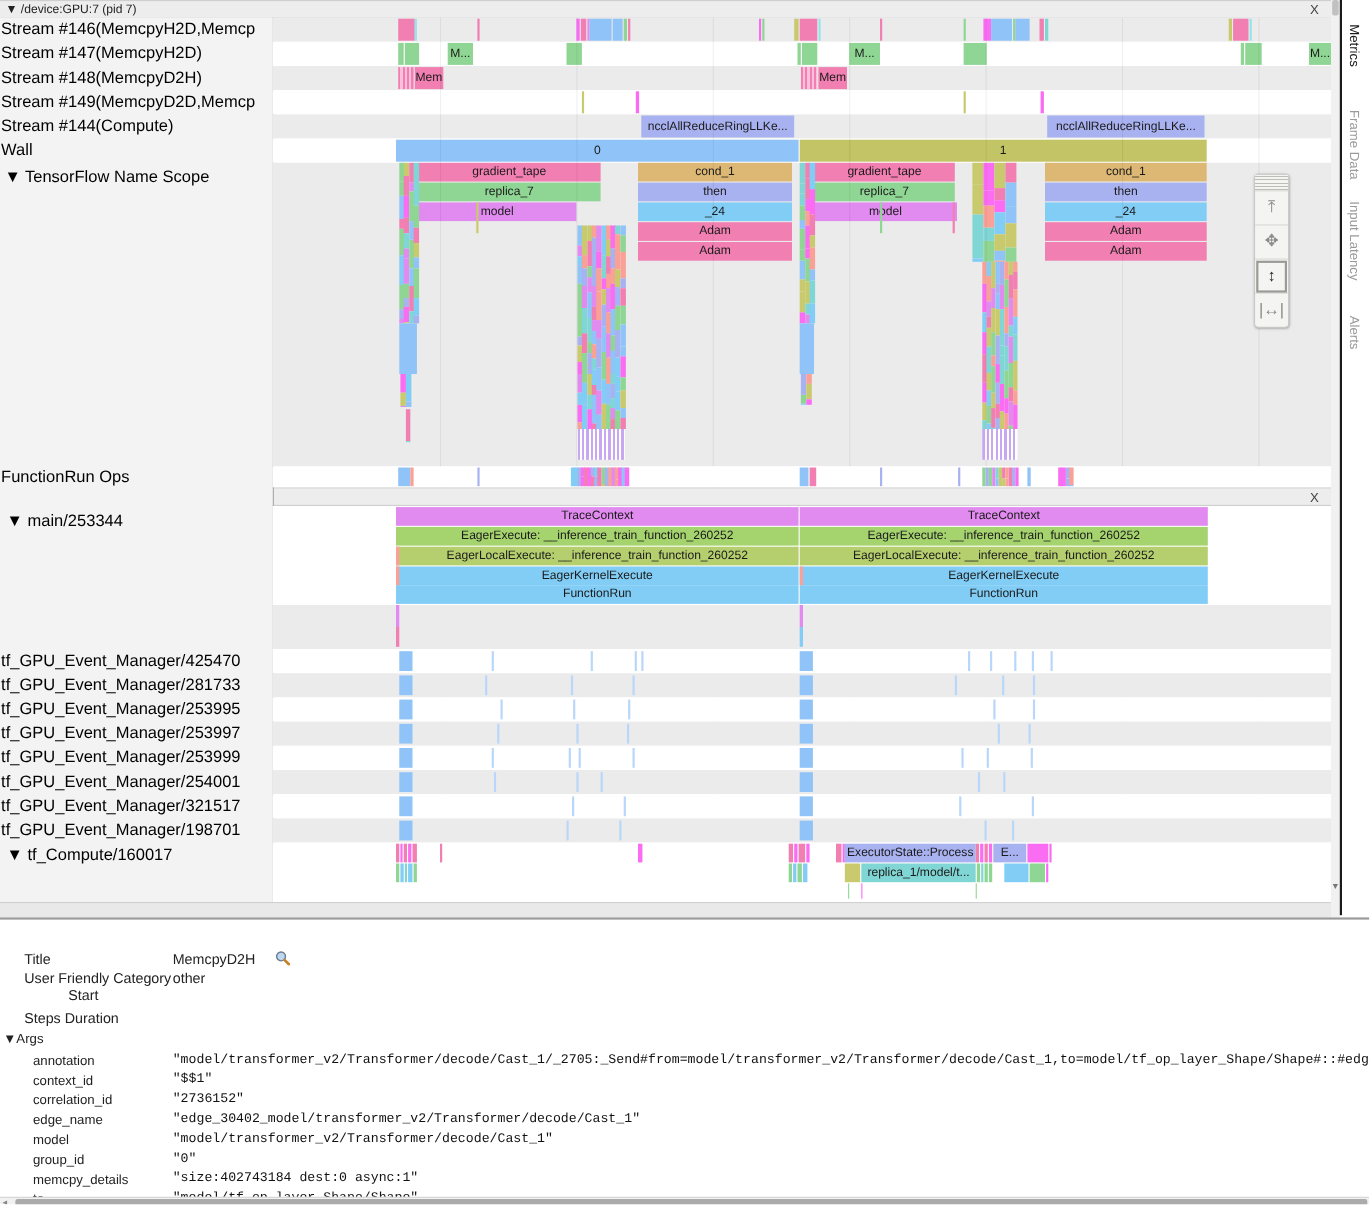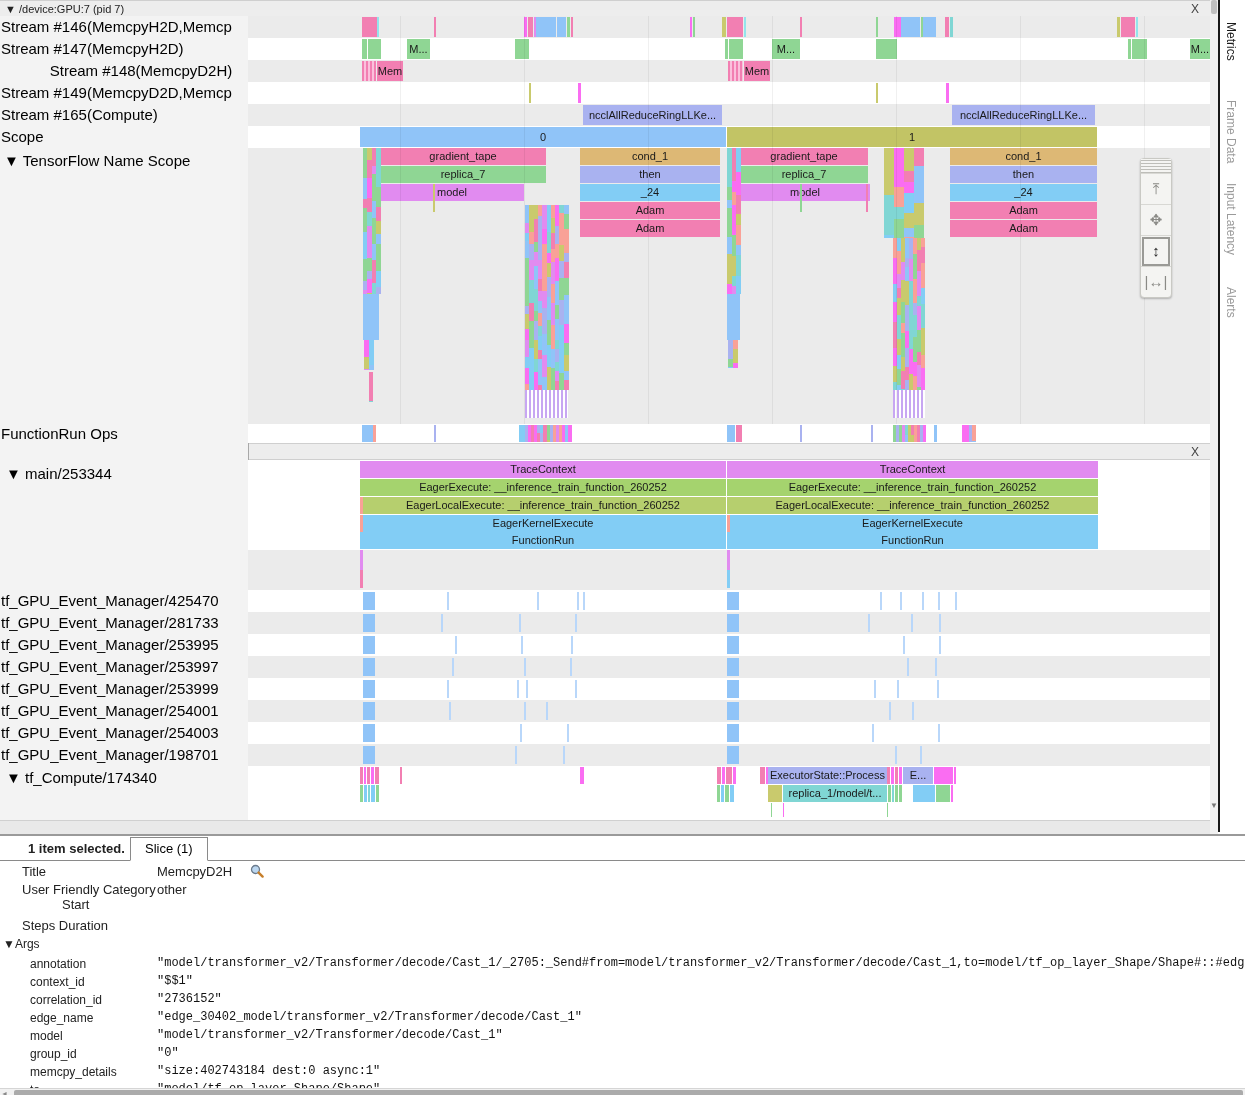--- a/index.html
+++ b/index.html
@@ -99,37 +99,37 @@
         <div class="evt" style="position: absolute; left: 407px; top: 39px; width: 23px; height: 20px; line-height: 20px; background: rgb(143, 214, 148);">M...</div>
         <div class="evt" style="position: absolute; left: 515px; top: 39px; width: 14px; height: 20px; line-height: 20px; background: rgb(143, 214, 148);"></div>
         <div class="evt" style="position: absolute; left: 725px; top: 39px; width: 3px; height: 20px; line-height: 20px; background: rgb(143, 214, 148);"></div>
         <div class="evt" style="position: absolute; left: 729px; top: 39px; width: 14px; height: 20px; line-height: 20px; background: rgb(143, 214, 148);"></div>
         <div class="evt" style="position: absolute; left: 772px; top: 39px; width: 28px; height: 20px; line-height: 20px; background: rgb(143, 214, 148);">M...</div>
         <div class="evt" style="position: absolute; left: 876px; top: 39px; width: 21px; height: 20px; line-height: 20px; background: rgb(143, 214, 148);"></div>
         <div class="evt" style="position: absolute; left: 1128px; top: 39px; width: 3px; height: 20px; line-height: 20px; background: rgb(143, 214, 148);"></div>
         <div class="evt" style="position: absolute; left: 1132px; top: 39px; width: 15px; height: 20px; line-height: 20px; background: rgb(143, 214, 148);"></div>
         <div class="evt" style="position: absolute; left: 1190px; top: 39px; width: 20px; height: 20px; line-height: 20px; background: rgb(143, 214, 148);">M...</div>
         <div style="position: absolute; left: 248px; top: 60px; width: 962px; height: 22px; background: rgb(235, 235, 235);"></div>
-        <div class="rowlabel" style="position: absolute; left: 18px; top: 62px; width: 246px; height: 18px; text-align: center;">Stream #148(MemcpyD2H)</div>
+        <div class="rowlabel" style="position: absolute; left: 1px; top: 62px; width: 246px; height: 18px;">Stream #148(MemcpyD2H)</div>
         <div class="evt" style="position: absolute; left: 362px; top: 61px; width: 14px; height: 20px; line-height: 20px; background: repeating-linear-gradient(90deg, rgb(242, 127, 178) 0px, rgb(242, 127, 178) 2px, rgb(251, 192, 220) 2px, rgb(251, 192, 220) 4px);"></div>
         <div class="evt" style="position: absolute; left: 377px; top: 61px; width: 26px; height: 20px; line-height: 20px; background: rgb(242, 127, 178);">Mem</div>
         <div class="evt" style="position: absolute; left: 728px; top: 61px; width: 15px; height: 20px; line-height: 20px; background: repeating-linear-gradient(90deg, rgb(242, 127, 178) 0px, rgb(242, 127, 178) 2px, rgb(251, 192, 220) 2px, rgb(251, 192, 220) 4px);"></div>
         <div class="evt" style="position: absolute; left: 744px; top: 61px; width: 26px; height: 20px; line-height: 20px; background: rgb(242, 127, 178);">Mem</div>
         <div style="position: absolute; left: 248px; top: 82px; width: 962px; height: 22px; background: rgb(255, 255, 255);"></div>
         <div class="rowlabel" style="position: absolute; left: 1px; top: 84px; width: 246px; height: 18px;">Stream #149(MemcpyD2D,Memcp</div>
         <div class="evt" style="position: absolute; left: 529px; top: 83px; width: 2px; height: 20px; line-height: 20px; background: rgb(201, 202, 109);"></div>
         <div class="evt" style="position: absolute; left: 578px; top: 83px; width: 3px; height: 20px; line-height: 20px; background: rgb(250, 109, 242);"></div>
         <div class="evt" style="position: absolute; left: 876px; top: 83px; width: 2px; height: 20px; line-height: 20px; background: rgb(201, 202, 109);"></div>
         <div class="evt" style="position: absolute; left: 946px; top: 83px; width: 3px; height: 20px; line-height: 20px; background: rgb(250, 109, 242);"></div>
         <div style="position: absolute; left: 248px; top: 104px; width: 962px; height: 22px; background: rgb(235, 235, 235);"></div>
-        <div class="rowlabel" style="position: absolute; left: 1px; top: 106px; width: 246px; height: 18px;">Stream #165(Compute)</div>
+        <div class="rowlabel" style="position: absolute; left: 1px; top: 106px; width: 246px; height: 18px;">Stream #144(Compute)</div>
         <div class="evt" style="position: absolute; left: 583px; top: 105px; width: 139px; height: 20px; line-height: 20px; background: rgb(169, 178, 240);">ncclAllReduceRingLLKe...</div>
         <div class="evt" style="position: absolute; left: 952px; top: 105px; width: 143px; height: 20px; line-height: 20px; background: rgb(169, 178, 240);">ncclAllReduceRingLLKe...</div>
         <div style="position: absolute; left: 248px; top: 126px; width: 962px; height: 22px; background: rgb(255, 255, 255);"></div>
-        <div class="rowlabel" style="position: absolute; left: 1px; top: 128px; width: 246px; height: 18px;">Scope</div>
+        <div class="rowlabel" style="position: absolute; left: 1px; top: 128px; width: 246px; height: 18px;">Wall</div>
         <div class="evt" style="position: absolute; left: 360px; top: 127px; width: 366px; height: 20px; line-height: 20px; background: rgb(144, 196, 248);">0</div>
         <div class="evt" style="position: absolute; left: 727px; top: 127px; width: 370px; height: 20px; line-height: 20px; background: rgb(194, 196, 101);">1</div>
         <div style="position: absolute; left: 248px; top: 148px; width: 962px; height: 276px; background: rgb(235, 235, 235);"></div>
         <div class="rowlabel" style="position: absolute; left: 4px; top: 152px; width: 242px; height: 20px;">▼  TensorFlow Name Scope</div>
         <div class="evt" style="position: absolute; left: 380px; top: 148px; width: 166px; height: 17px; line-height: 17px; background: rgb(242, 127, 178);">gradient_tape</div>
         <div class="evt" style="position: absolute; left: 380px; top: 166px; width: 166px; height: 17px; line-height: 17px; background: rgb(143, 214, 148);">replica_7</div>
         <div class="evt" style="position: absolute; left: 380px; top: 184px; width: 144px; height: 17px; line-height: 17px; background: rgb(225, 139, 240);">model</div>
         <div class="evt" style="position: absolute; left: 580px; top: 148px; width: 140px; height: 17px; line-height: 17px; background: rgb(221, 184, 117);">cond_1</div>
         <div class="evt" style="position: absolute; left: 580px; top: 166px; width: 140px; height: 17px; line-height: 17px; background: rgb(169, 178, 240);">then</div>
         <div class="evt" style="position: absolute; left: 580px; top: 184px; width: 140px; height: 17px; line-height: 17px; background: rgb(130, 205, 245);">_24</div>
@@ -573,37 +573,37 @@
         <div style="position: absolute; left: 248px; top: 700px; width: 962px; height: 22px; background: rgb(235, 235, 235);"></div>
         <div class="rowlabel" style="position: absolute; left: 1px; top: 702px; width: 246px; height: 18px;">tf_GPU_Event_Manager/254001</div>
         <div class="evt" style="position: absolute; left: 363px; top: 702px; width: 12px; height: 18px; line-height: 18px; background: rgb(144, 196, 248);"></div>
         <div class="evt" style="position: absolute; left: 727px; top: 702px; width: 12px; height: 18px; line-height: 18px; background: rgb(144, 196, 248);"></div>
         <div class="evt" style="position: absolute; left: 449px; top: 702px; width: 2px; height: 18px; line-height: 18px; background: rgb(185, 215, 250);"></div>
         <div class="evt" style="position: absolute; left: 524px; top: 702px; width: 2px; height: 18px; line-height: 18px; background: rgb(185, 215, 250);"></div>
         <div class="evt" style="position: absolute; left: 546px; top: 702px; width: 2px; height: 18px; line-height: 18px; background: rgb(185, 215, 250);"></div>
         <div class="evt" style="position: absolute; left: 889px; top: 702px; width: 2px; height: 18px; line-height: 18px; background: rgb(185, 215, 250);"></div>
         <div class="evt" style="position: absolute; left: 912px; top: 702px; width: 2px; height: 18px; line-height: 18px; background: rgb(185, 215, 250);"></div>
         <div style="position: absolute; left: 248px; top: 722px; width: 962px; height: 22px; background: rgb(255, 255, 255);"></div>
-        <div class="rowlabel" style="position: absolute; left: 1px; top: 724px; width: 246px; height: 18px;">tf_GPU_Event_Manager/254003</div>
+        <div class="rowlabel" style="position: absolute; left: 1px; top: 724px; width: 246px; height: 18px;">tf_GPU_Event_Manager/321517</div>
         <div class="evt" style="position: absolute; left: 363px; top: 724px; width: 12px; height: 18px; line-height: 18px; background: rgb(144, 196, 248);"></div>
         <div class="evt" style="position: absolute; left: 727px; top: 724px; width: 12px; height: 18px; line-height: 18px; background: rgb(144, 196, 248);"></div>
         <div class="evt" style="position: absolute; left: 520px; top: 724px; width: 2px; height: 18px; line-height: 18px; background: rgb(185, 215, 250);"></div>
         <div class="evt" style="position: absolute; left: 567px; top: 724px; width: 2px; height: 18px; line-height: 18px; background: rgb(185, 215, 250);"></div>
         <div class="evt" style="position: absolute; left: 872px; top: 724px; width: 2px; height: 18px; line-height: 18px; background: rgb(185, 215, 250);"></div>
         <div class="evt" style="position: absolute; left: 938px; top: 724px; width: 2px; height: 18px; line-height: 18px; background: rgb(185, 215, 250);"></div>
         <div style="position: absolute; left: 248px; top: 744px; width: 962px; height: 22px; background: rgb(235, 235, 235);"></div>
         <div class="rowlabel" style="position: absolute; left: 1px; top: 746px; width: 246px; height: 18px;">tf_GPU_Event_Manager/198701</div>
         <div class="evt" style="position: absolute; left: 363px; top: 746px; width: 12px; height: 18px; line-height: 18px; background: rgb(144, 196, 248);"></div>
         <div class="evt" style="position: absolute; left: 727px; top: 746px; width: 12px; height: 18px; line-height: 18px; background: rgb(144, 196, 248);"></div>
         <div class="evt" style="position: absolute; left: 515px; top: 746px; width: 2px; height: 18px; line-height: 18px; background: rgb(185, 215, 250);"></div>
         <div class="evt" style="position: absolute; left: 563px; top: 746px; width: 2px; height: 18px; line-height: 18px; background: rgb(185, 215, 250);"></div>
         <div class="evt" style="position: absolute; left: 895px; top: 746px; width: 2px; height: 18px; line-height: 18px; background: rgb(185, 215, 250);"></div>
         <div class="evt" style="position: absolute; left: 920px; top: 746px; width: 2px; height: 18px; line-height: 18px; background: rgb(185, 215, 250);"></div>
         <div style="position: absolute; left: 248px; top: 766px; width: 962px; height: 54px; background: rgb(255, 255, 255);"></div>
-        <div class="rowlabel" style="position: absolute; left: 6px; top: 769px; width: 240px; height: 20px;">▼  tf_Compute/174340</div>
+        <div class="rowlabel" style="position: absolute; left: 6px; top: 769px; width: 240px; height: 20px;">▼  tf_Compute/160017</div>
         <div class="evt" style="position: absolute; left: 360px; top: 767px; width: 3px; height: 17px; line-height: 17px; background: rgb(242, 127, 178);"></div>
         <div class="evt" style="position: absolute; left: 364px; top: 767px; width: 2px; height: 17px; line-height: 17px; background: rgb(250, 109, 242);"></div>
         <div class="evt" style="position: absolute; left: 367px; top: 767px; width: 3px; height: 17px; line-height: 17px; background: rgb(242, 127, 178);"></div>
         <div class="evt" style="position: absolute; left: 371px; top: 767px; width: 3px; height: 17px; line-height: 17px; background: rgb(250, 109, 242);"></div>
         <div class="evt" style="position: absolute; left: 375px; top: 767px; width: 4px; height: 17px; line-height: 17px; background: rgb(242, 127, 178);"></div>
         <div class="evt" style="position: absolute; left: 400px; top: 767px; width: 2px; height: 17px; line-height: 17px; background: rgb(242, 127, 178);"></div>
         <div class="evt" style="position: absolute; left: 580px; top: 767px; width: 4px; height: 17px; line-height: 17px; background: rgb(250, 109, 242);"></div>
         <div class="evt" style="position: absolute; left: 717px; top: 767px; width: 4px; height: 17px; line-height: 17px; background: rgb(242, 127, 178);"></div>
         <div class="evt" style="position: absolute; left: 722px; top: 767px; width: 3px; height: 17px; line-height: 17px; background: rgb(250, 109, 242);"></div>
         <div class="evt" style="position: absolute; left: 726px; top: 767px; width: 6px; height: 17px; line-height: 17px; background: rgb(242, 127, 178);"></div>
@@ -655,24 +655,20 @@
   </div>
   <div id="sidedivider"></div>
   <div id="sidebar">
       <div class="sidetab active" style="top: 22px; position: absolute;">Metrics</div>
       <div class="sidetab" style="top: 100px; position: absolute;">Frame Data</div>
       <div class="sidetab" style="top: 183px; position: absolute;">Input Latency</div>
       <div class="sidetab" style="top: 287px; position: absolute;">Alerts</div>
     </div>
 
   <div id="details">
-    <div id="tabrow">
-      <span id="status">1 item selected.</span>
-      <span id="slicetab">Slice (1)</span>
-    </div>
     <div id="fields">
         <div class="frow" style="top: 27px; position: absolute;">
           <div class="k">Title</div>
           <div class="v">MemcpyD2H</div>
           <div style="position: absolute; left: 250px; top: 1px; width: 14px; height: 14px;"><svg width="14" height="14" viewBox="0 0 14 14">
               <circle cx="5.5" cy="5.5" r="4" fill="#bcd7f0" stroke="#6b7b8c" stroke-width="1.3"></circle>
               <line x1="8.6" y1="8.6" x2="12.6" y2="12.6" stroke="#c77f2a" stroke-width="2.4" stroke-linecap="round"></line>
             </svg></div>
         </div>
         <div class="frow" style="top: 45px; position: absolute;">

